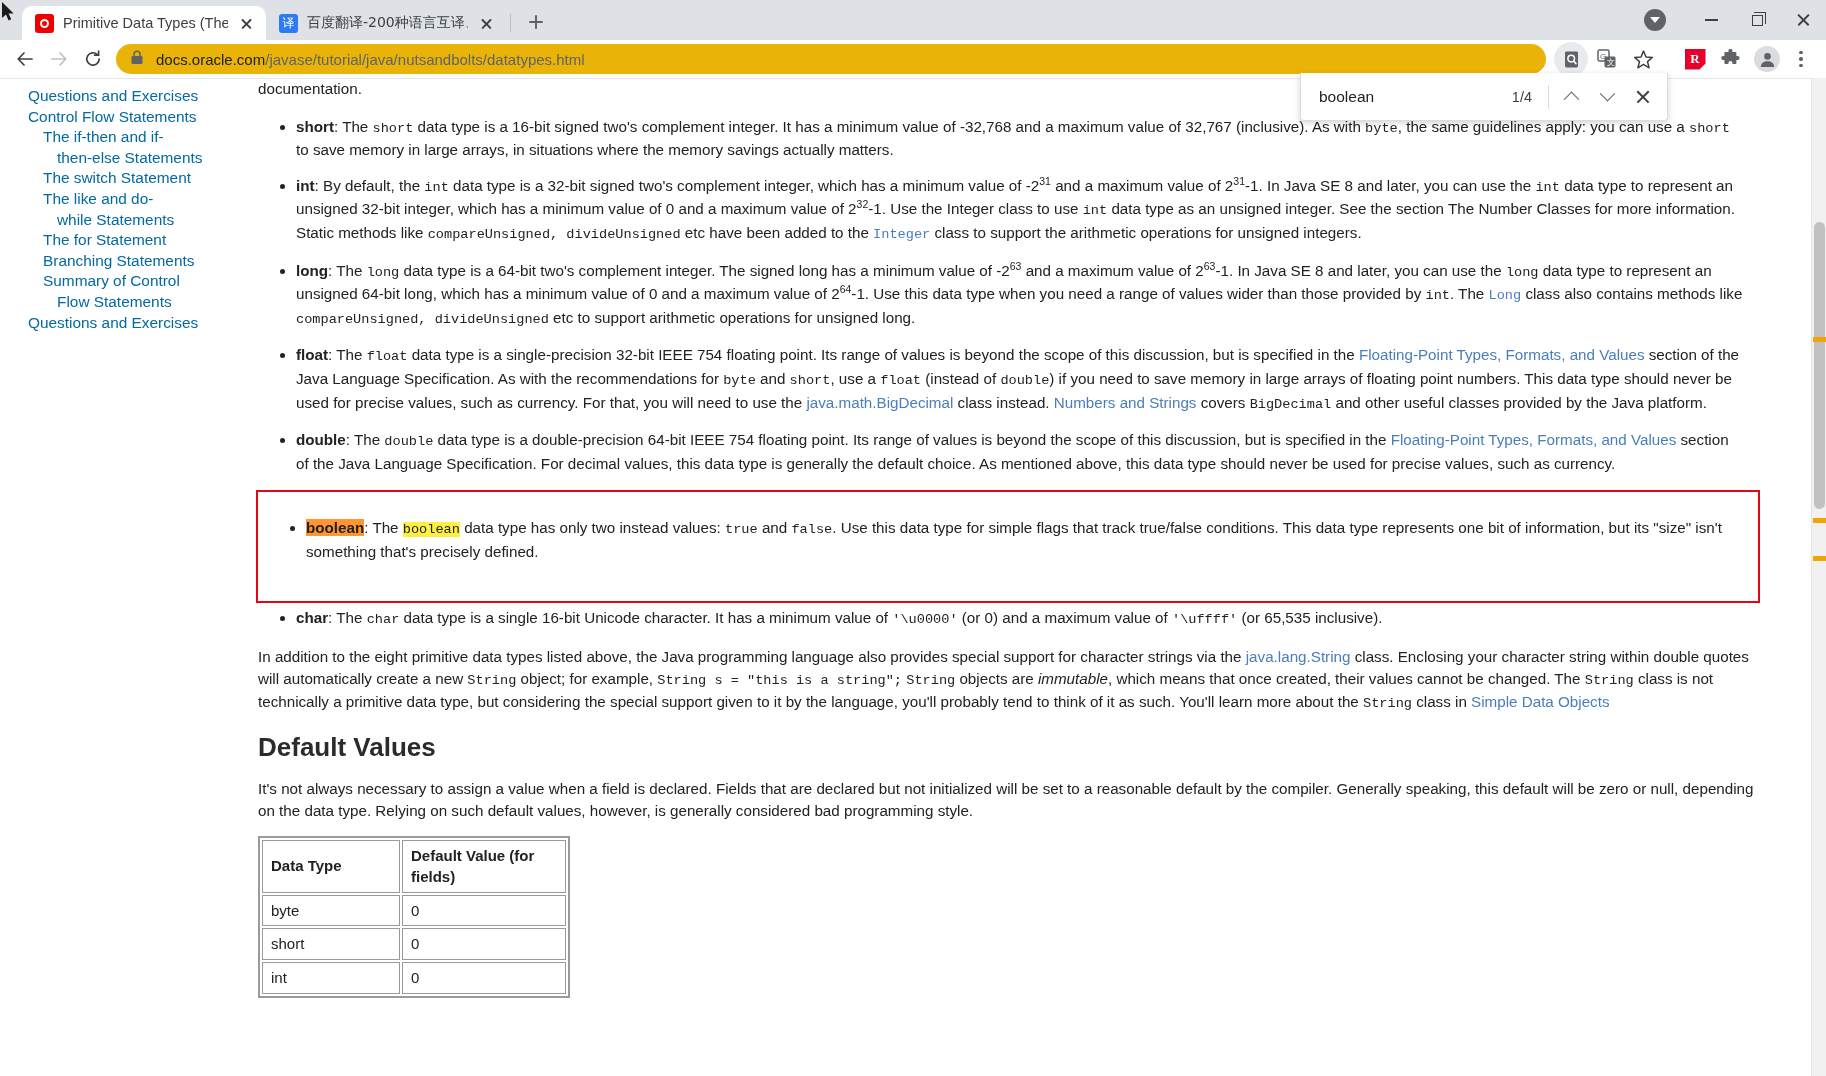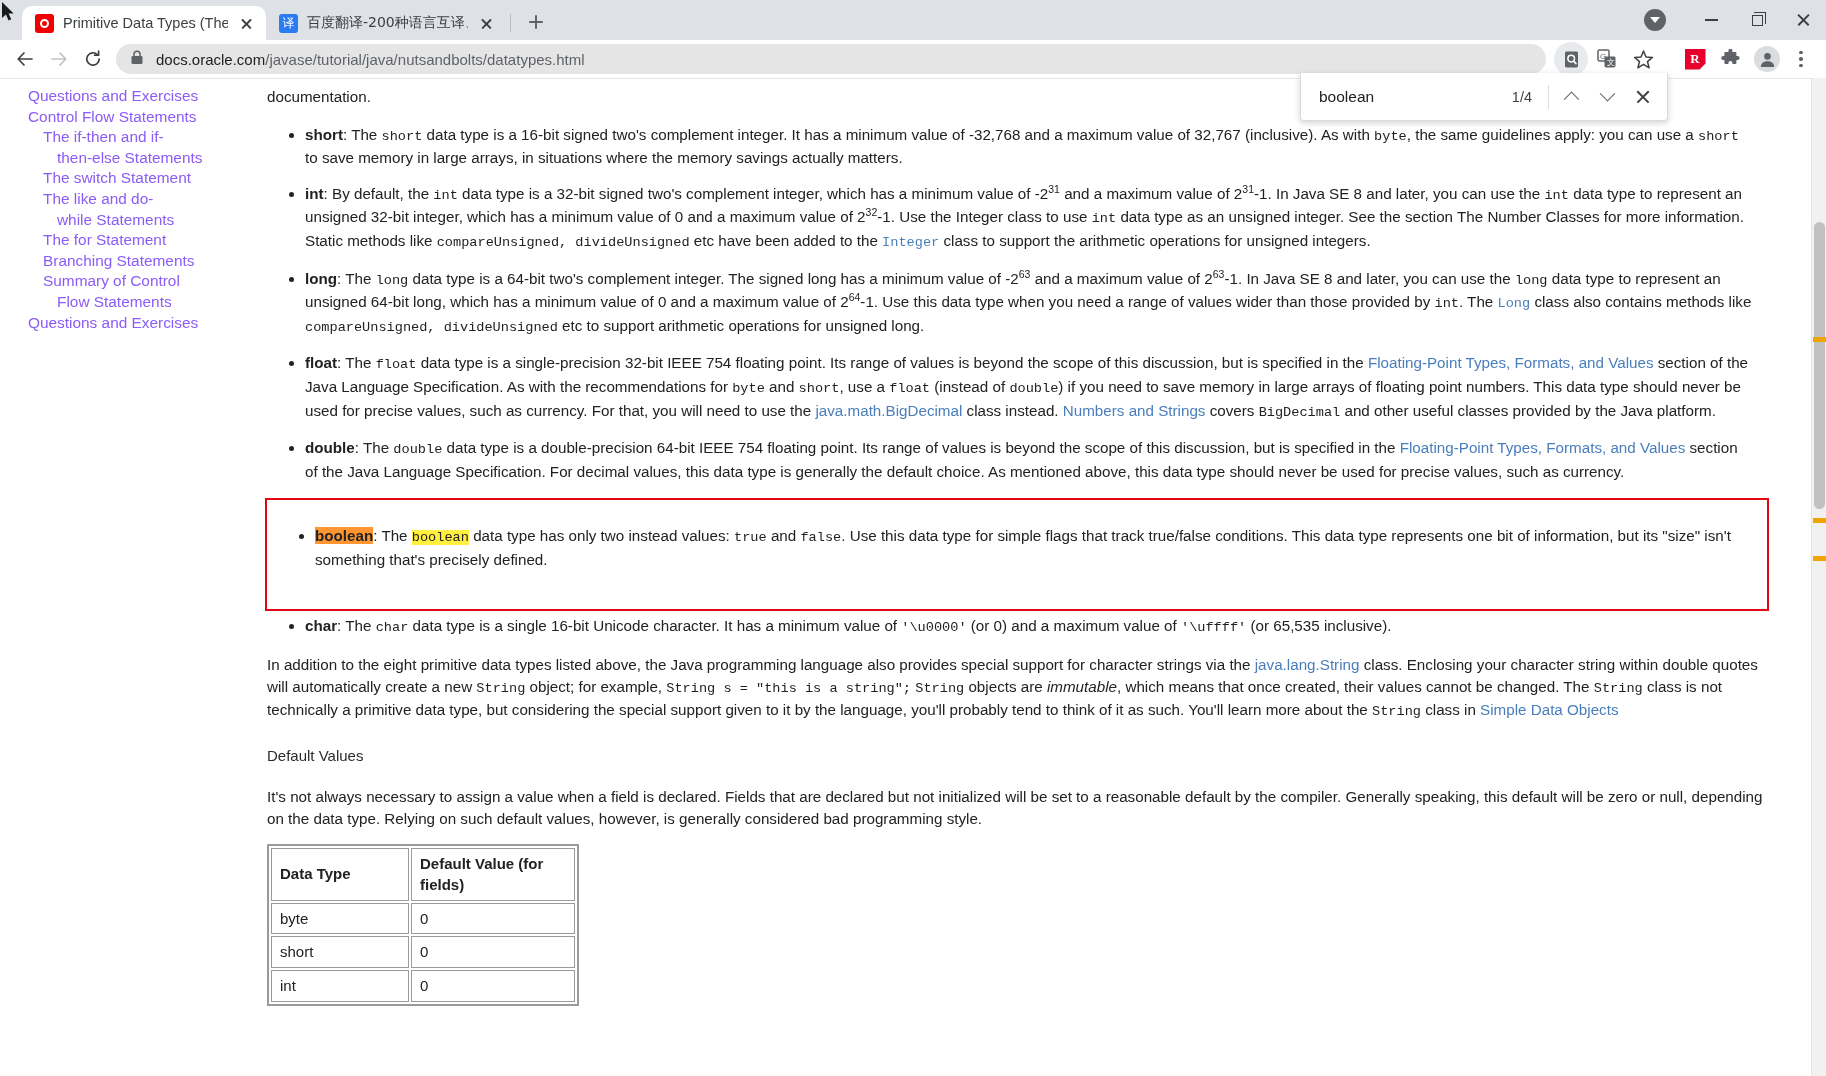--- a/index.html
+++ b/index.html
@@ -72,21 +72,21 @@
   }
   .wc-close::before{ transform:rotate(45deg); }
   .wc-close::after{ transform:rotate(-45deg); }
 
   .chrome-toolbar{
     height:38px; background:#ffffff; display:flex; align-items:center;
     padding:0 10px 0 8px; position:relative;
   }
   .tb-btn{ width:34px;height:34px;border-radius:50%;display:flex;align-items:center;justify-content:center;flex:0 0 34px; }
   .omnibox{
-    flex:1 1 auto; height:30px; background:#e5e5e5; border-radius:16px;
+    flex:1 1 auto; height:30px; background:#eab308; border-radius:16px;
     display:flex; align-items:center; padding:0 14px; margin:0 8px 0 6px;
     font-size:15px; color:#202124; gap:12px; min-width:0;
   }
   .omni-url{ white-space:nowrap; overflow:hidden; text-overflow:ellipsis; }
   .omni-url .dim{ color:#5f6368; }
   .tb-right{ display:flex; align-items:center; gap:2px; flex:0 0 auto; }
   .ext-ico{ width:34px;height:34px;border-radius:50%;display:flex;align-items:center;justify-content:center;flex:0 0 34px; }
   .ext-ico.pill{ background:#e8eaed; }
   .avatar{ width:26px;height:26px;border-radius:50%;background:#dadce0;display:flex;align-items:center;justify-content:center; }
   .kebab{ width:30px;height:34px;display:flex;flex-direction:column;align-items:center;justify-content:center;gap:3px;flex:0 0 30px; }
@@ -115,47 +115,47 @@
 
   
   .viewport{
     position:absolute; left:0; top:78px; width:1826px; height:998px;
     background:#fff; overflow:hidden;
   }
   .sidebar{
     position:absolute; left:0; top:0; width:270px; padding:8px 10px 0 28px;
     font-size:15.4px; line-height:20.6px;
   }
-  .sidebar a{ color:#8b5cf6; display:block; white-space:nowrap; }
+  .sidebar a{ color:#0369a1; display:block; white-space:nowrap; }
   .sidebar a.ind1{ padding-left:15px; }
   .sidebar a.ind2{ padding-left:29px; }
 
   .content{
-    position:absolute; left:267px; top:0; width:1528px; padding:8px 26px 0 0;
+    position:absolute; left:258px; top:0; width:1528px; padding:0 26px 0 0;
     font-size:15.2px; line-height:21.6px; color:#222; 
   }
   .content p{ margin:0 0 12px 0; }
   .content a{ color:#4a7ebb; text-decoration:none; }
   code, .mono{ font-family:"Liberation Mono", monospace; font-size:13.6px; }
   ul.bullets{ margin:16px; padding:0; list-style:none; }
   ul.bullets > li{
     position:relative; padding-left:22px; margin-bottom:14px;
   }
   ul.bullets > li::before{
     content:""; position:absolute; left:6px; top:9px; width:5px; height:5px;
     background:#222; border-radius:50%;
   }
   sup{ font-size:10.5px; vertical-align:super; line-height:0; }
   .hl-active{ background:#ff9632; }
   .hl-match{ background:#ffef3f; }
   .bool-box{
     border:2.2px solid #e30613; padding:9px 12px 22px 10px; margin:2px 0 4px -2px;
   }
   .bool-box li{ margin-bottom:0; }
-  h2.section{ font-size:15px; font-weight:normal; color:#2b2b2b; margin:22px 0 20px 0; }
+  h2.section{ font-size:26px; font-weight:bold; color:#2b2b2b; margin:22px 0 20px 0; }
 
   table.defaults{
     border-collapse:separate; border-spacing:2px; border:2px solid #9a9a9a;
     margin-top:14px; font-size:15px;
   }
   table.defaults td, table.defaults th{
     border:1px solid #9a9a9a; padding:4px 8px; text-align:left; font-weight:normal;
     background:#fff;
   }
   table.defaults th{ font-weight:bold; }

